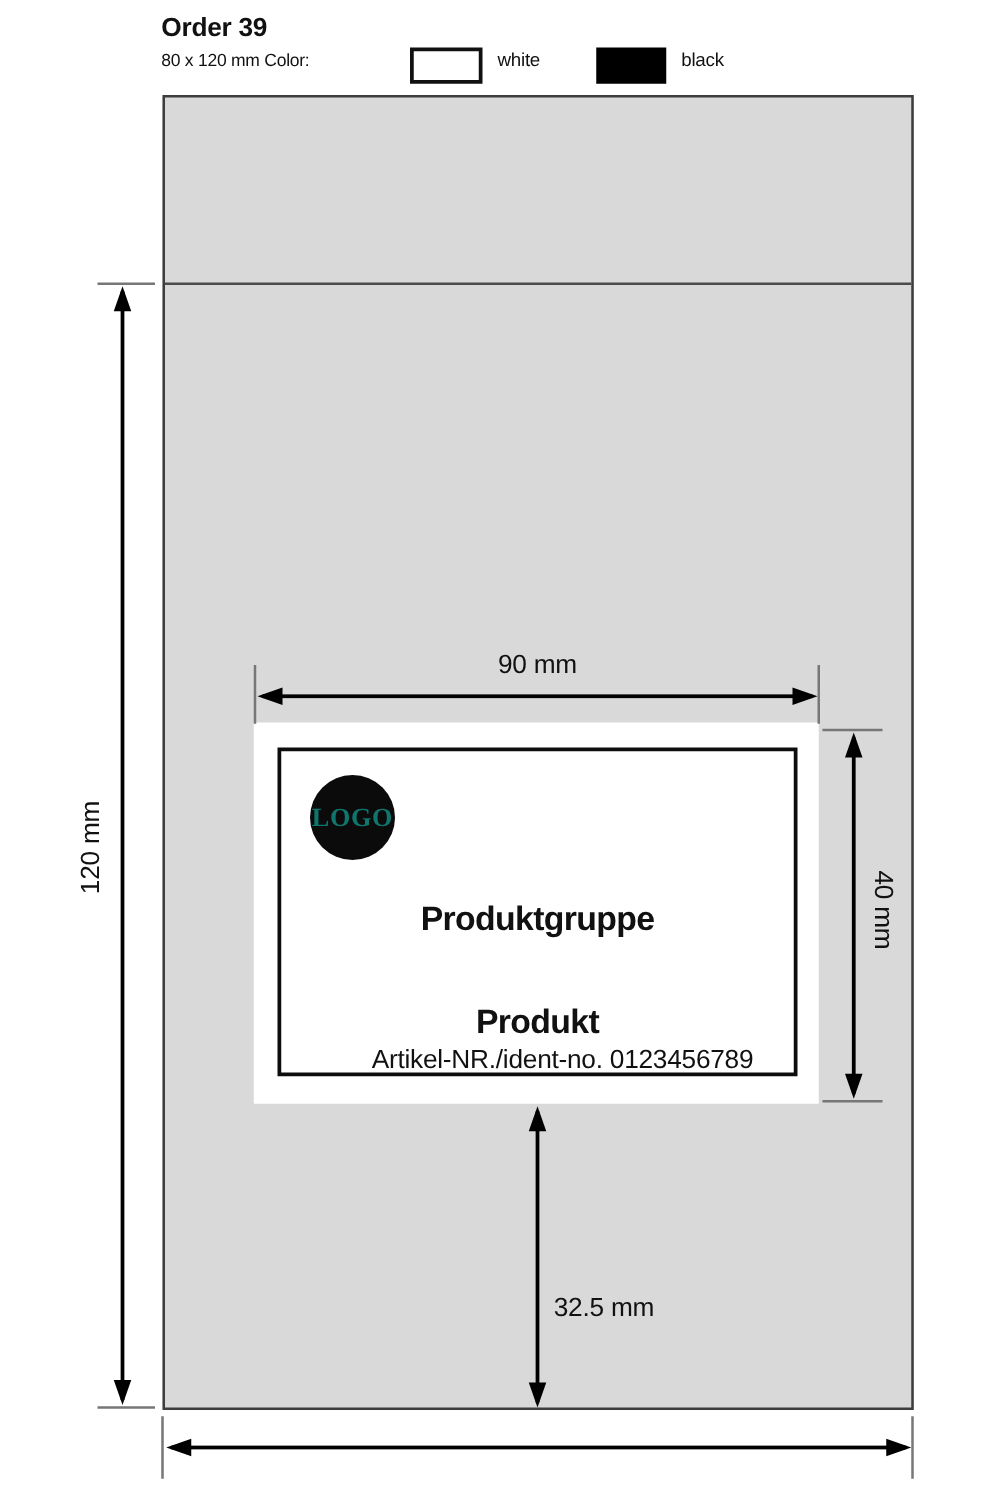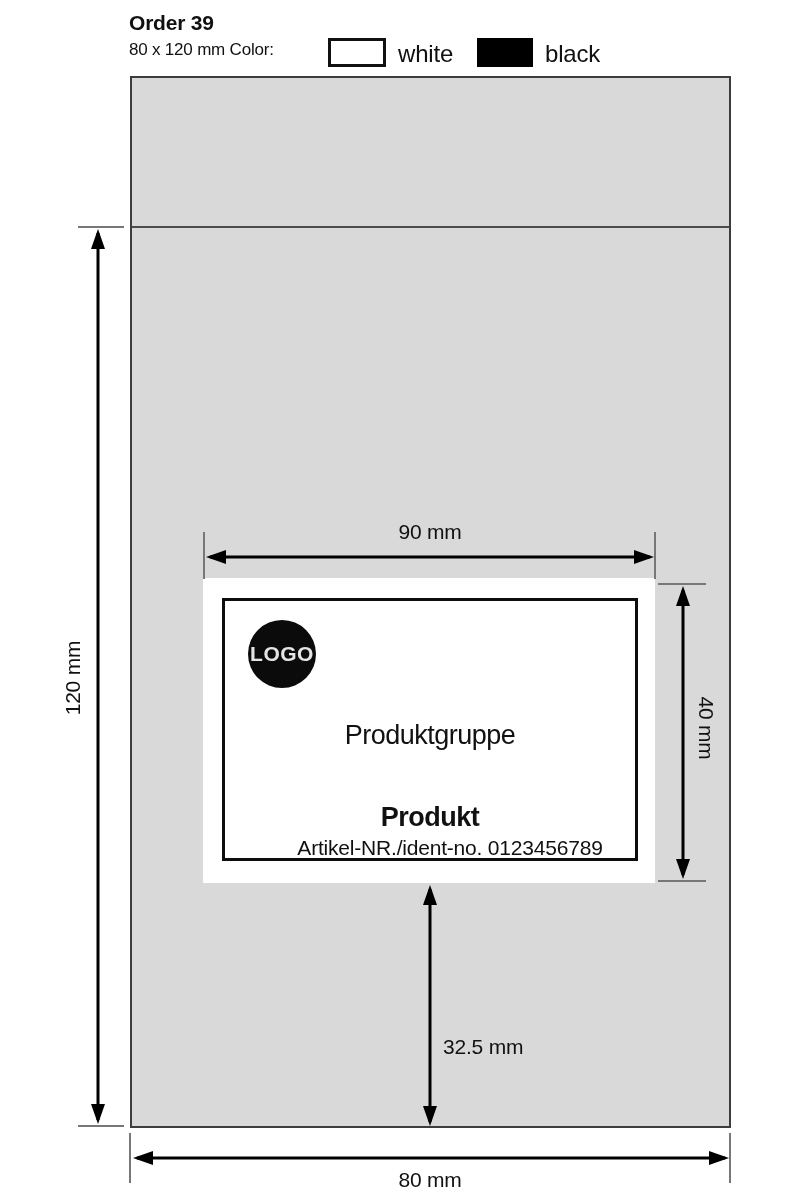--- a/index.html
+++ b/index.html
@@ -5,42 +5,42 @@
   * { margin:0; padding:0; box-sizing:border-box; }
   html,body { background:#fff; }
   .page {
     position:relative; width:800px; height:1200px; background:#ffffff;
     font-family:"Liberation Sans", sans-serif; color:#111; overflow:hidden;
   }
   .abs { position:absolute; }
 
   
   .title   { left:129px; top:11px;  font-size:21px; font-weight:bold; letter-spacing:-0.2px; }
-  .subtitle{ left:129px; top:40px;  font-size:17px; letter-spacing:-0.2px; }
-  .legend-label { font-size:24px; letter-spacing:-0.2px; }
+  .subtitle{ left:129px; top:40px;  font-size:14px; letter-spacing:-0.2px; }
+  .legend-label { font-size:15px; letter-spacing:-0.2px; }
   .swatch  { top:38px; width:58px; height:29px; border:3px solid #111; background:#fff; }
   .swatch.black { border:none; width:56px; }
 
   
   .bag {
     left:130px; top:76px; width:601px; height:1052px;
     background:#d9d9d9; border:2px solid #3d3d3d;
   }
   .seam { left:132px; top:226px; width:597px; height:2px; background:#4c4c4c; }
 
   
   .label-white { left:203px; top:578px; width:452px; height:305px; background:#ffffff; }
   .inner-box   { left:222px; top:598px; width:416px; height:263px; background:#fff; border:3px solid #0d0d0d; }
   .logo-circle {
     left:248px; top:620px; width:68px; height:68px; border-radius:50%;
     background:#0b0b0b; display:flex; align-items:center; justify-content:center;
   }
-  .logo-text { color:#e5e5e5; font-weight:bold; font-size:21px; letter-spacing:0.5px; }
+  .logo-text { color:#0f766e; font-weight:bold; font-size:21px; letter-spacing:0.5px;font-family:Liberation Serif, serif; }
   .txt-center { left:222px; width:416px; text-align:center; }
-  .product-group { top:720px; font-size:27px; font-weight:normal; letter-spacing:-0.5px;text-align:center; }
+  .product-group { top:720px; font-size:27px; font-weight:bold; letter-spacing:-0.5px;text-align:center; }
   .product       { top:775px; font-size:27px; font-weight:bold; letter-spacing:-0.5px;margin-top:27px; }
   .article-line  { top:836px; font-size:21px; letter-spacing:-0.2px;padding-left:40px; }
 
   
   .tick-v { width:2px;  background:#777; }
   .tick-h { height:2px; background:#777; }
   .h-dim, .v-dim { position:absolute; }
   .h-dim .shaft { position:absolute; left:4px; right:4px; top:50%; transform:translateY(-50%); height:3px; background:#000; }
   .h-dim .head-l{ position:absolute; left:0; top:50%; transform:translateY(-50%); width:0; height:0;
                   border-top:7px solid transparent; border-bottom:7px solid transparent; border-right:20px solid #000; }
@@ -113,15 +113,14 @@
   </div>
   <div class="abs dim-label" style="left:443px; top:992px;margin-top:43px;">32.5 mm</div>
 
   <div class="abs tick-v" style="left:129px; top:1133px; height:50px;"></div>
   <div class="abs tick-v" style="left:729px; top:1133px; height:50px;"></div>
   <div class="h-dim" style="left:133px; top:1151px; width:596px; height:14px;">
     <div class="head-l"></div>
     <div class="shaft"></div>
     <div class="head-r"></div>
   </div>
-  <div class="abs dim-label" style="left:130px; top:1168px; width:600px; text-align:center;">80 mm</div>
 
 </div>
 
 </body></html>

